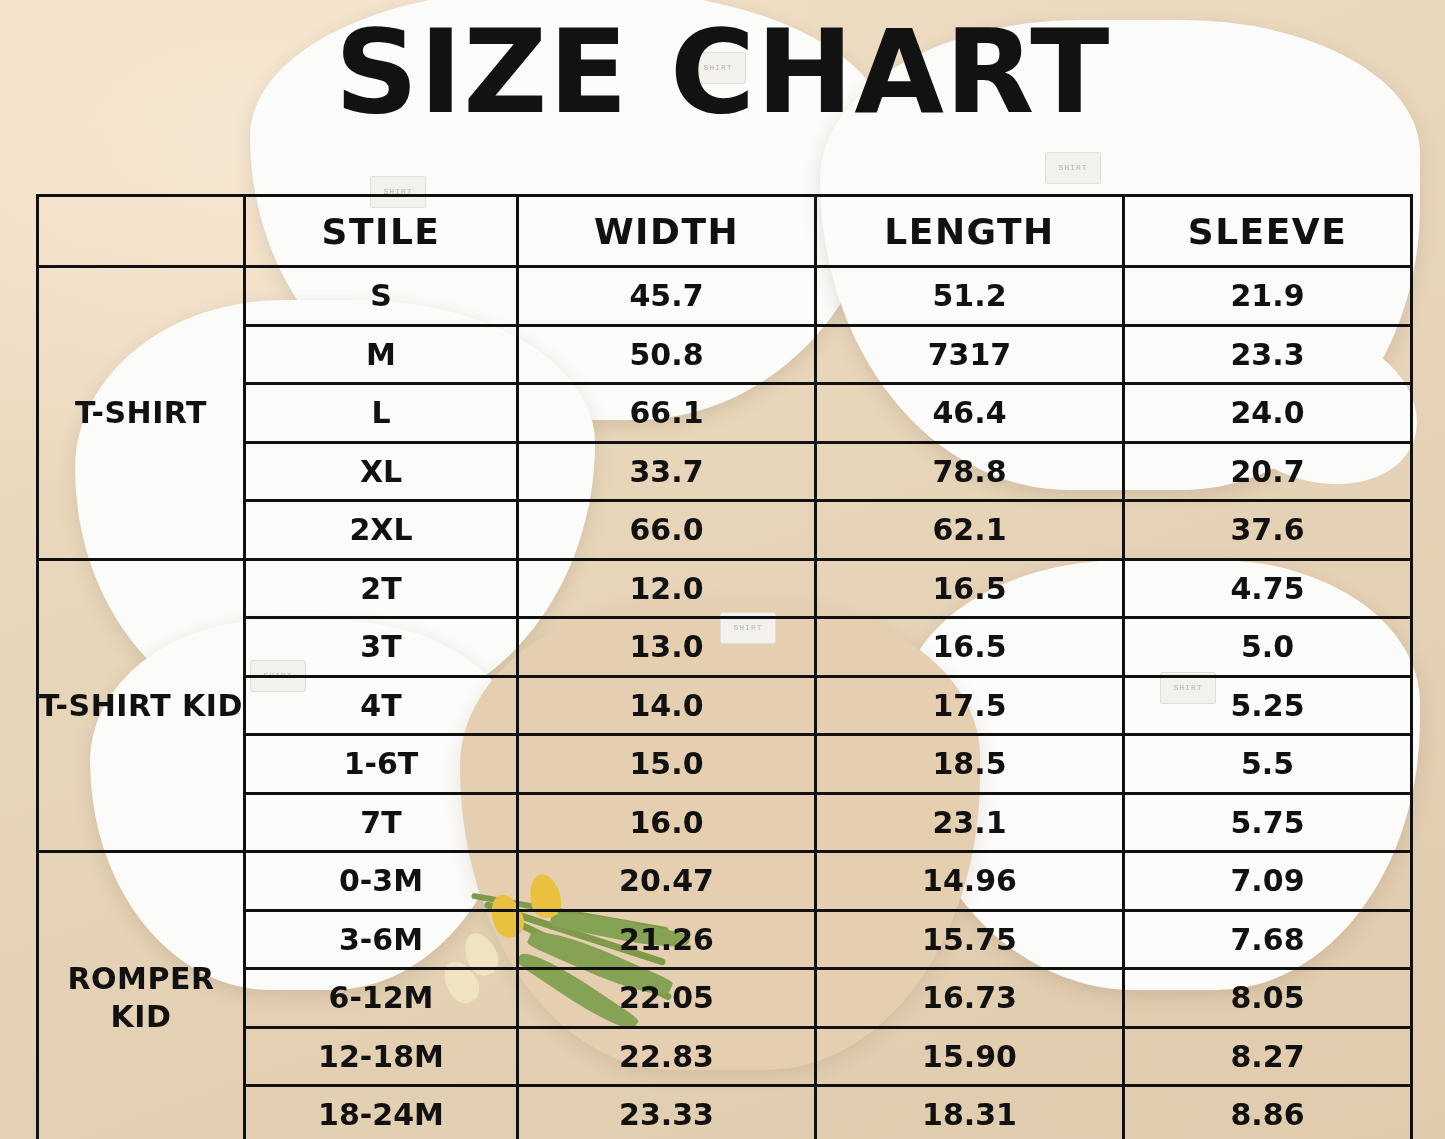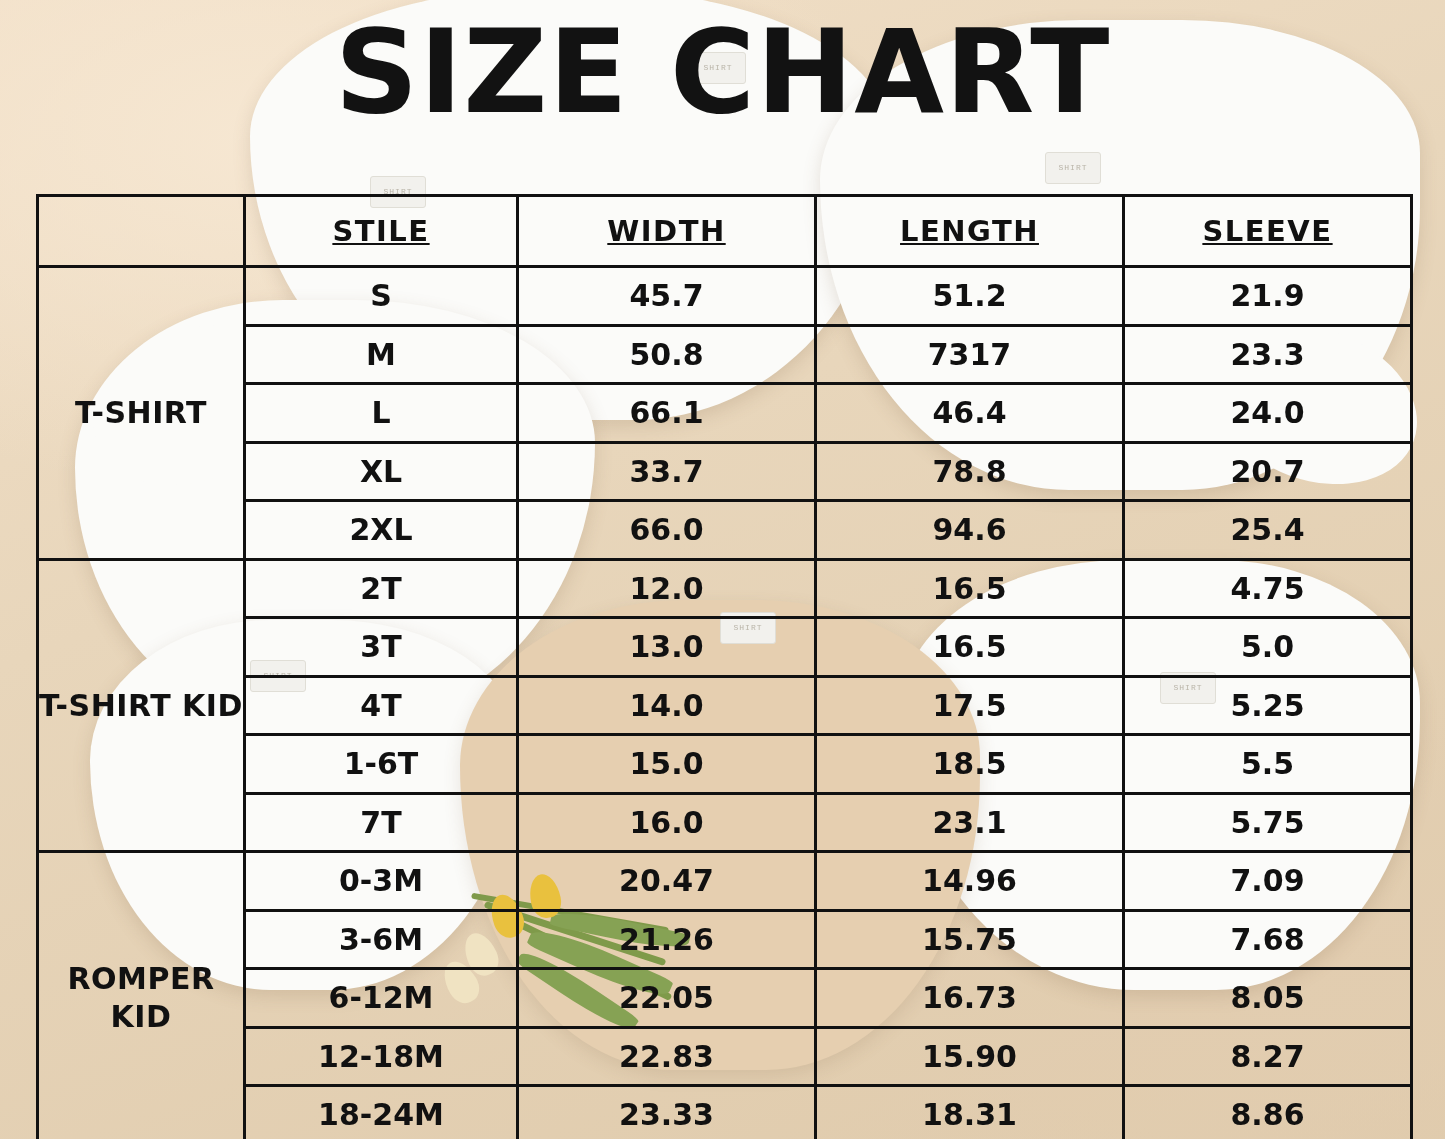--- a/index.html
+++ b/index.html
@@ -134,21 +134,21 @@
     color: #111;
     padding: 0;
     background: transparent;
   }
   col.c-group { width: 207px; }
   col.c-style { width: 273px; }
   col.c-width { width: 298px; }
   col.c-length { width: 308px; }
   col.c-sleeve { width: 288px; }
 
-  tr.head-row td { height: 68px; font-size: 29px; letter-spacing: 1.5px; text-decoration: underline; }
+  tr.head-row td { height: 68px; font-size: 36px; letter-spacing: 1.5px; }
   tr.data-row td { height: 55.5px; font-size: 30px; }
   td.group-cell {
     font-size: 29px;
     line-height: 1.25;
     letter-spacing: 0.5px;
   }
   .sep-top { border-top-width: 5px; }
   .group-sep { border-bottom-width: 5px; }
 </style>
 </head>
@@ -229,22 +229,22 @@
         </tr>
         <tr class="data-row">
           <td>XL</td>
           <td>33.7</td>
           <td>78.8</td>
           <td>20.7</td>
         </tr>
         <tr class="data-row">
           <td class="group-sep">2XL</td>
           <td class="group-sep">66.0</td>
-          <td class="group-sep">94.6</td>
-          <td class="group-sep">25.4</td>
+          <td class="group-sep">62.1</td>
+          <td class="group-sep">37.6</td>
         </tr>
 
         <tr class="data-row">
           <td class="group-cell" rowspan="5">T-SHIRT KID</td>
           <td>2T</td>
           <td>12.0</td>
           <td>16.5</td>
           <td>4.75</td>
         </tr>
         <tr class="data-row">

